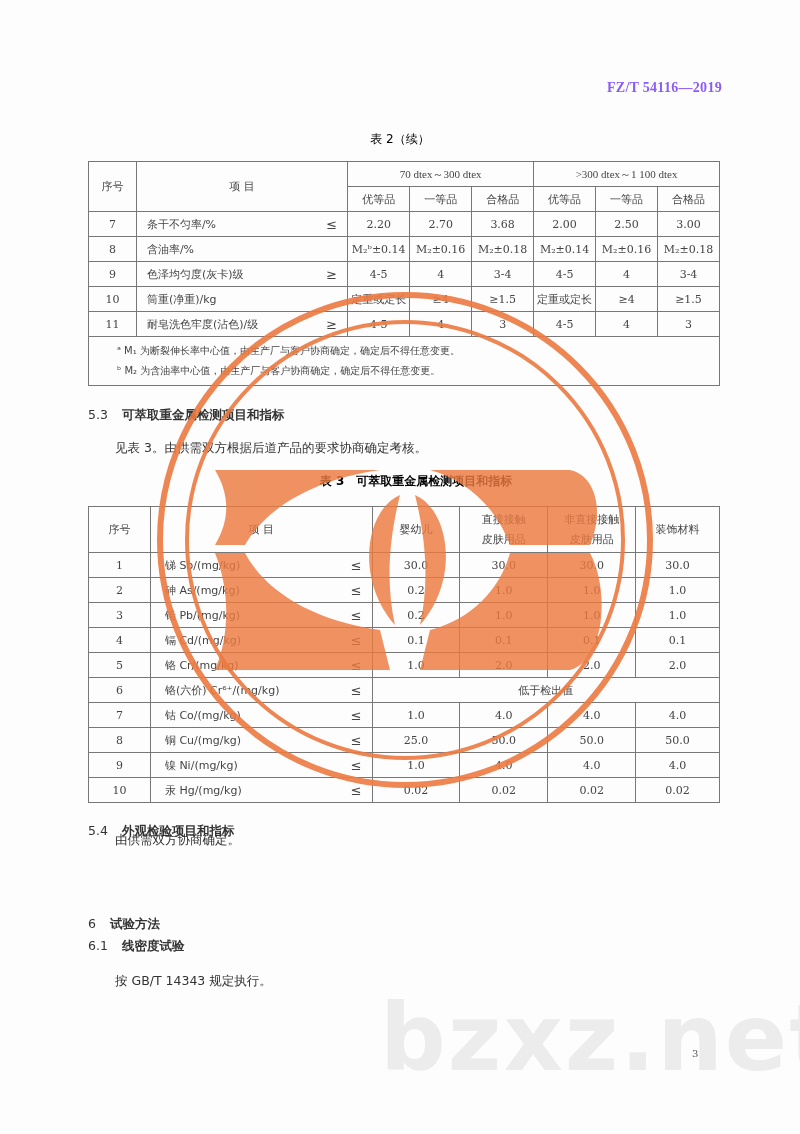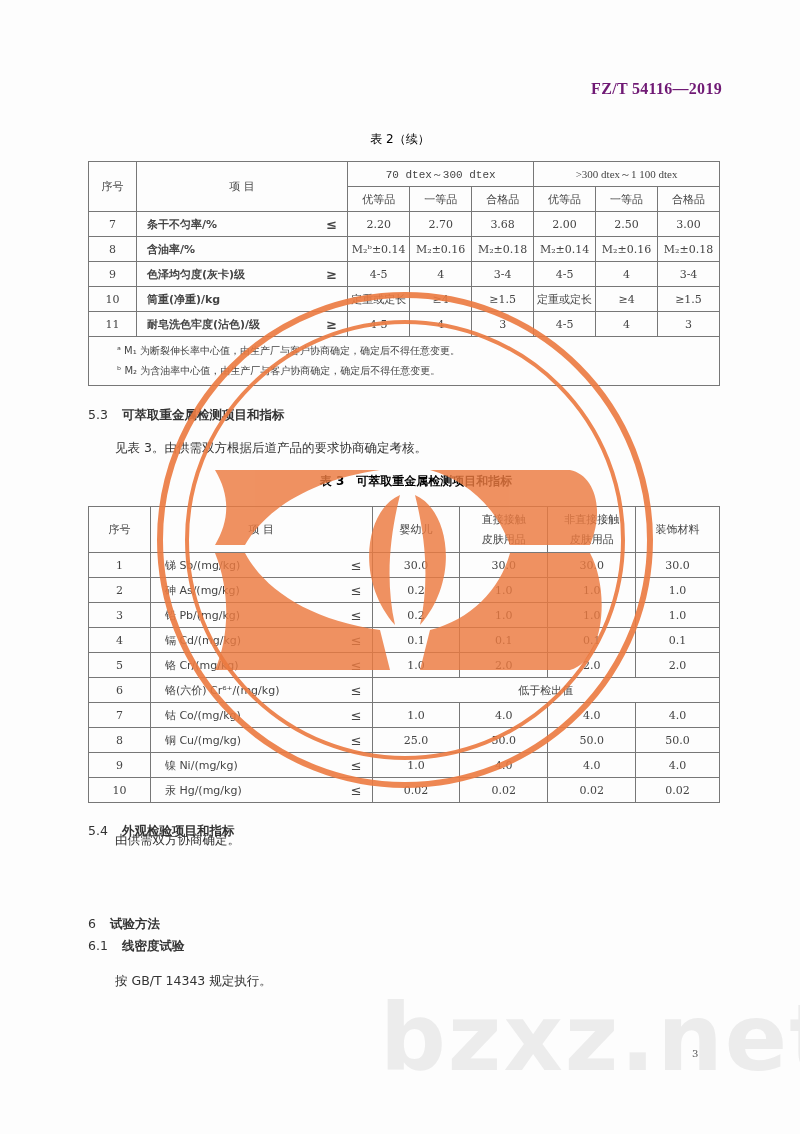--- a/index.html
+++ b/index.html
@@ -1,26 +1,26 @@
 <!DOCTYPE html>
 <html><head>
 <meta charset="utf-8">
 <style>
   html, body { margin:0; padding:0; }
   body { width:800px; height:1134px; background:#fdfdfd; position:relative; overflow:hidden;
          font-family:"DejaVu Serif","Liberation Serif",serif; color:#3a3a3a; }
   .abs { position:absolute; }
-  .std-code { right:78px; top:80px; font-family:"Liberation Serif",serif; font-size:16px; font-weight:bold; color:#701a75; letter-spacing:0.3px; }
+  .std-code { right:78px; top:80px; font-family:"Liberation Serif",serif; font-size:14px; font-weight:bold; color:#8b5cf6; letter-spacing:0.3px; }
   .caption { font-family:"DejaVu Sans",sans-serif; font-size:12px; color:#000000; text-align:center; width:100%; }
   table { border-collapse:collapse; position:absolute; font-size:11px; color:#444; }
   td, th { border:1px solid #777; text-align:center; font-weight:normal; padding:0; }
   .t2 { left:88px; top:161px; width:632px; }
   .t2 td, .t2 th { height:24px; }
   .t2 th { font-family:"DejaVu Sans",sans-serif; font-size:11px; }
-  .t2 .item { text-align:left; padding-left:10px; position:relative; font-family:"DejaVu Sans",sans-serif; font-size:11px;font-weight:bold; }
+  .t2 .item { text-align:left; padding-left:10px; position:relative; font-family:"DejaVu Sans",sans-serif; font-size:11px; }
   .cmp { position:absolute; right:10px; top:50%; transform:translateY(-50%); font-size:13px; }
   .note { text-align:left !important; padding:4px 0 4px 28px !important; font-family:"DejaVu Sans",sans-serif; font-size:10px; height:auto !important; line-height:20px; }
   .t3 { left:88px; top:506px; width:632px; }
   .t3 td, .t3 th { height:24px; }
   .t3 th { height:45px; font-family:"DejaVu Sans",sans-serif; font-size:11px; line-height:20px; }
   .t3 .item { text-align:left; padding-left:14px; position:relative; font-family:"DejaVu Sans",sans-serif; font-size:11px; }
   .sec { font-family:"DejaVu Sans",sans-serif; font-size:12.5px; font-weight:bold; color:#333; left:88px; }
   .sec .num { font-weight:normal; display:inline-block; margin-right:14px; }
   .para { font-family:"DejaVu Sans",sans-serif; font-size:12.5px; color:#333; left:115px; }
   .watermark { left:380px; top:985px; font-family:"DejaVu Sans",sans-serif; font-weight:bold; font-size:92px; color:#ececec; letter-spacing:2px; }
@@ -42,21 +42,21 @@
       <col style="width:62px">
       <col style="width:62px">
     <col style="width:62px">
       <col style="width:62px">
       <col style="width:62px">
   </colgroup>
   <tbody>
       <tr>
     <th rowspan="2">序号</th>
     <th rowspan="2">项 目</th>
-    <th colspan="3" style="font-family:Liberation Mono, monospace;">70 dtex～300 dtex</th>
+    <th colspan="3" style="font-family:Liberation Serif, serif;">70 dtex～300 dtex</th>
     <th colspan="3" style="font-family:'Liberation Serif',serif;">&gt;300 dtex～1 100 dtex</th>
   </tr>
   <tr>
     <th>优等品</th>
     <th>一等品</th>
     <th>合格品</th>
     <th>优等品</th>
     <th>一等品</th>
     <th>合格品</th>
   </tr>

